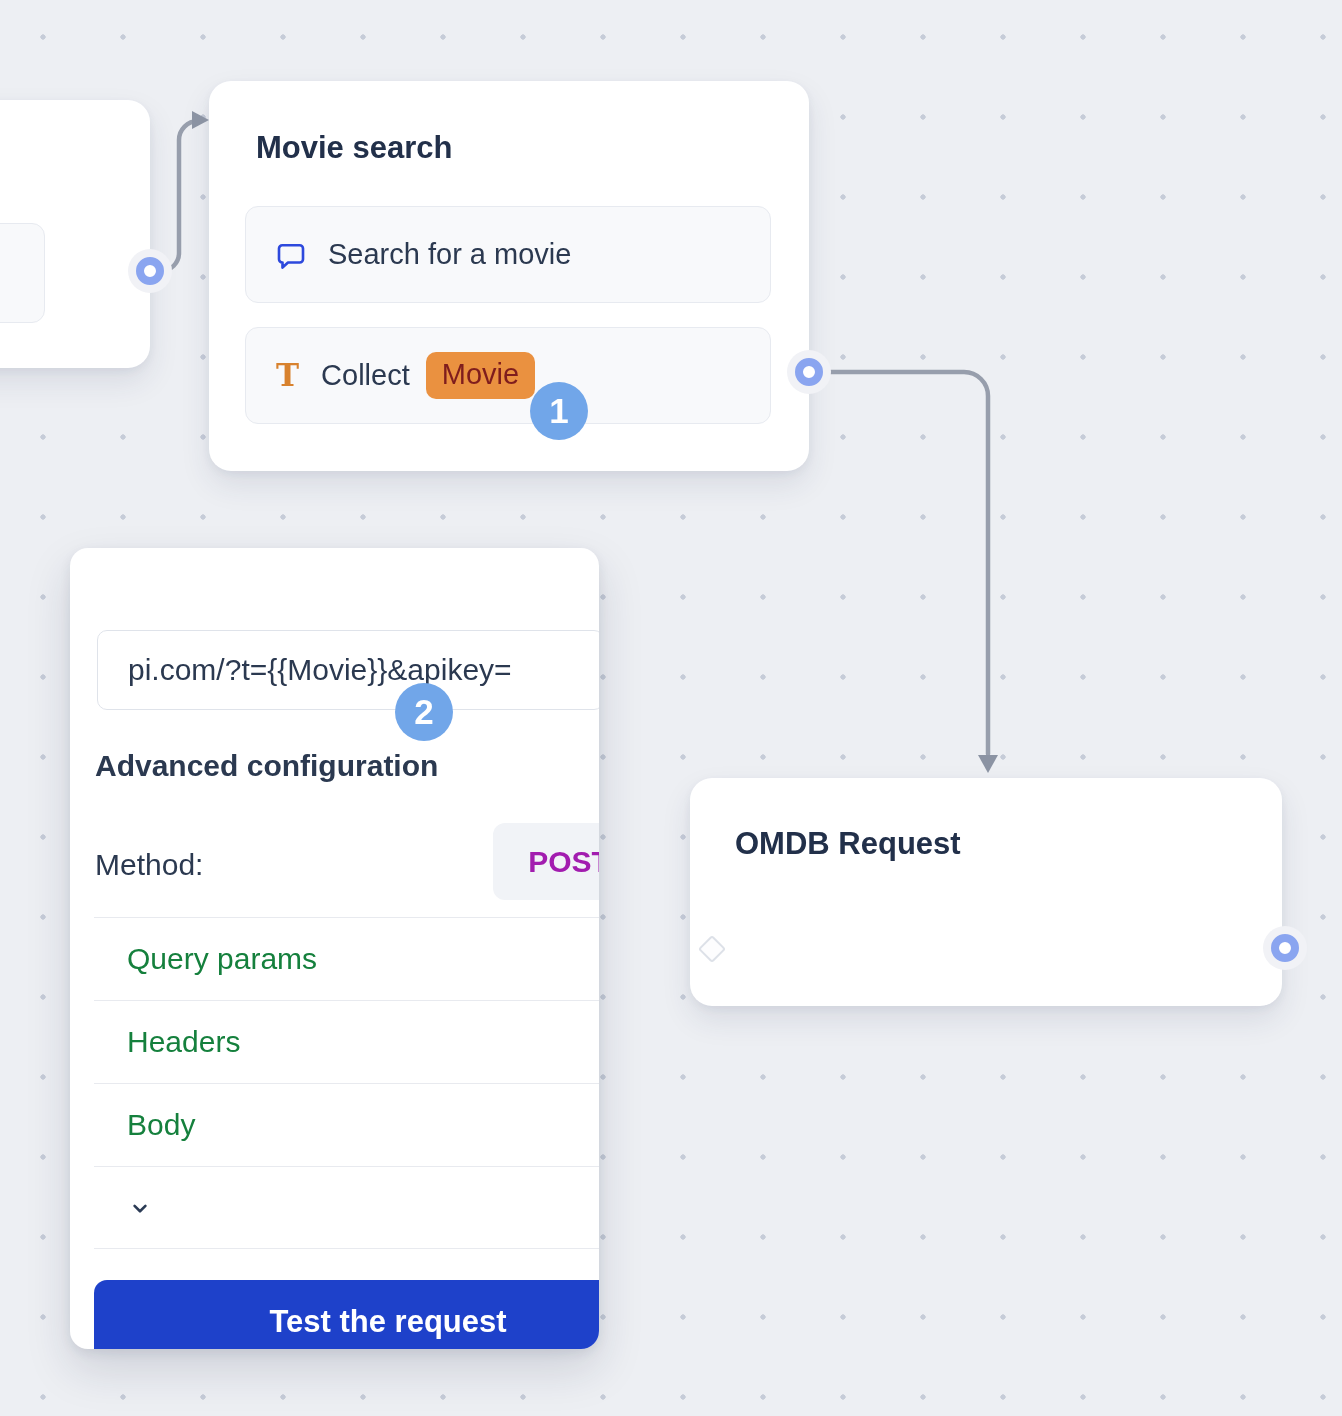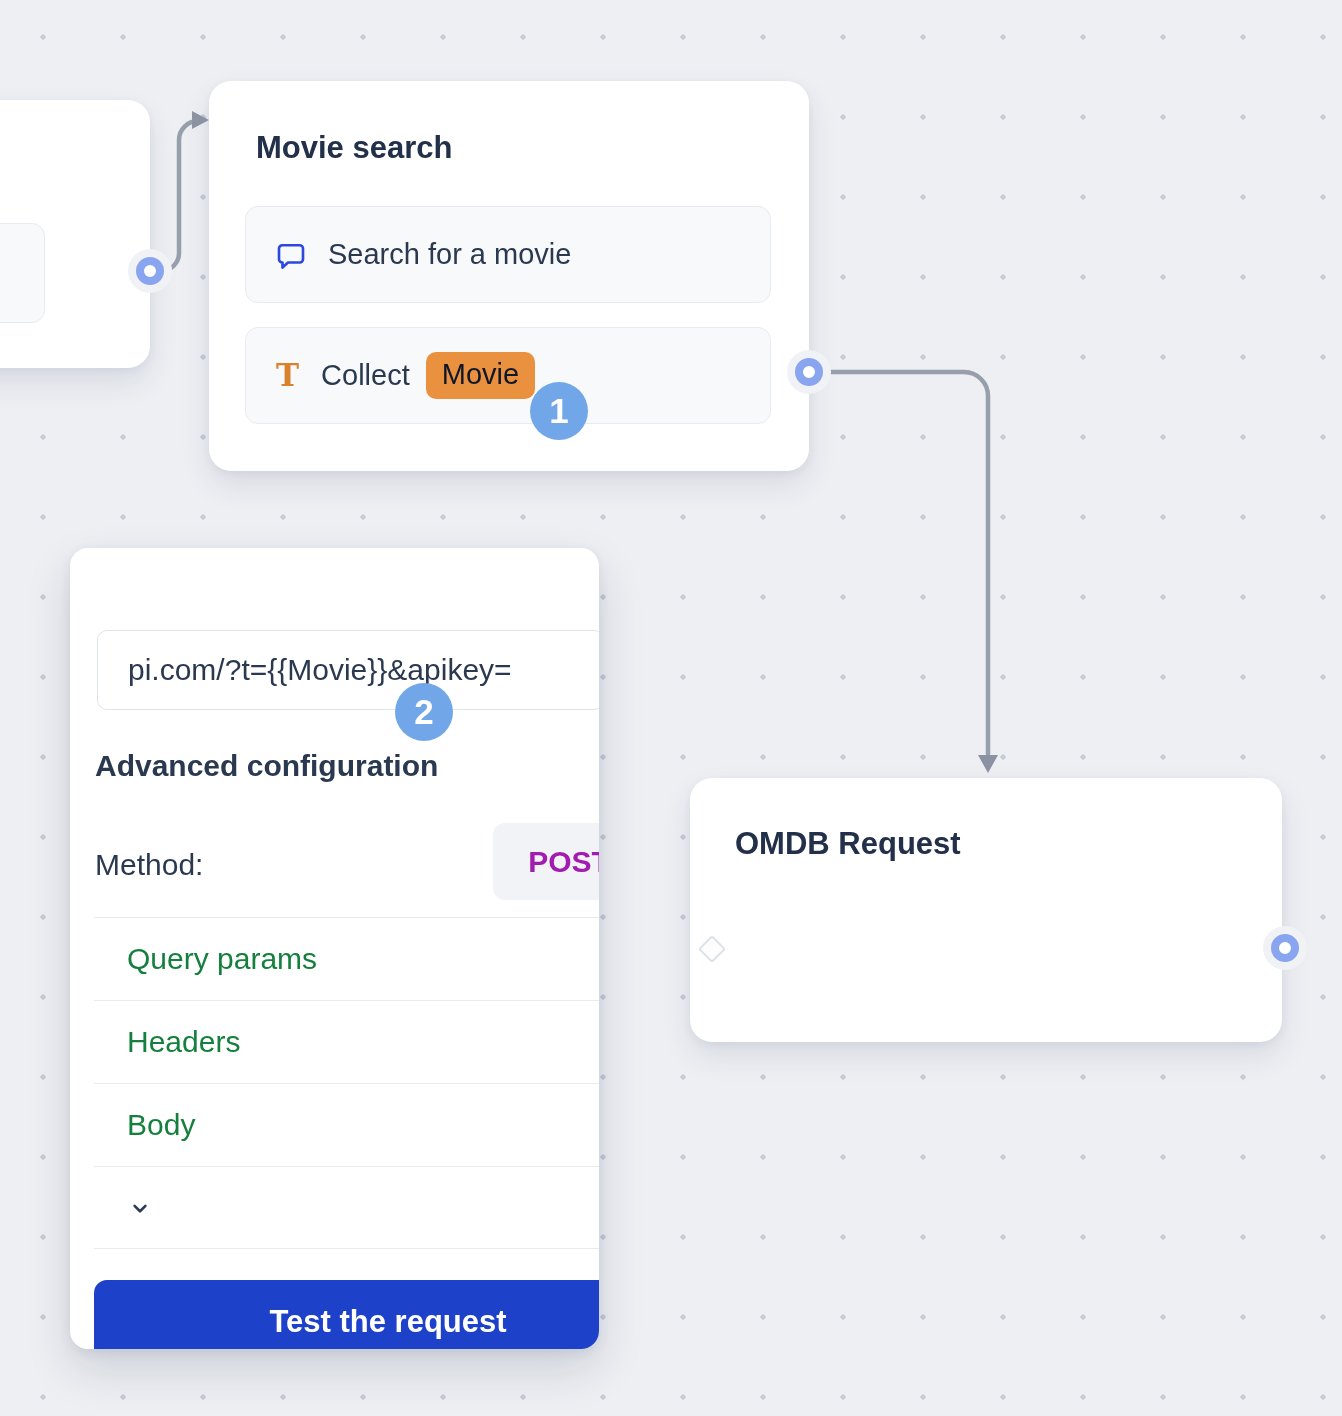--- a/index.html
+++ b/index.html
@@ -21,21 +21,21 @@
     z-index:2;
   }
   .node-title { font-size:31px; font-weight:700; color:#22304a; position:absolute; }
   .node-block {
     position:absolute; background:#f8f9fb; border:1.5px solid #e7eaf0; border-radius:13px;
     display:flex; align-items:center; padding-left:30px; gap:22px;
     font-size:29px; color:#2b3950;
   }
   .t-glyph { font-family:"DejaVu Serif", serif; font-size:31px; font-weight:700; color:#d8822e; line-height:1; }
   .movie-chip {
-    background:#ea9140; color:#0f172a; border-radius:10px;
+    background:#ea9140; color:#7f1d1d; border-radius:10px;
     padding:7px 16px 9px; font-size:29px; line-height:1.1;
   }
 
   
   .port { position:absolute; z-index:4; }
   .port .halo {
     position:absolute; left:-22px; top:-22px; width:44px; height:44px; border-radius:50%;
     background:#f1f2f6;
   }
   .port .ring {
@@ -141,21 +141,21 @@
       <span class="t-glyph">T</span>
       <span>Collect</span>
       <span class="movie-chip" style="margin-left:-6px;">Movie</span>
     </div>
   </div>
   <div class="port" style="left:809px; top:372px;">
     <div class="halo"></div>
       <div class="ring"></div>
   </div>
 
-  <div class="node-card" style="left:690px; top:778px; width:592px; height:264px;">
+  <div class="node-card" style="left:690px; top:778px; width:592px; height:228px;">
     <div class="node-title" style="left:45px; top:48px;">OMDB Request</div>
   </div>
   <div class="notch"></div>
   <div class="port" style="left:1285px; top:948px;">
     <div class="halo"></div>
       <div class="ring"></div>
   </div>
 
   <div class="panel">
     <button class="icon-btn expand-btn">

